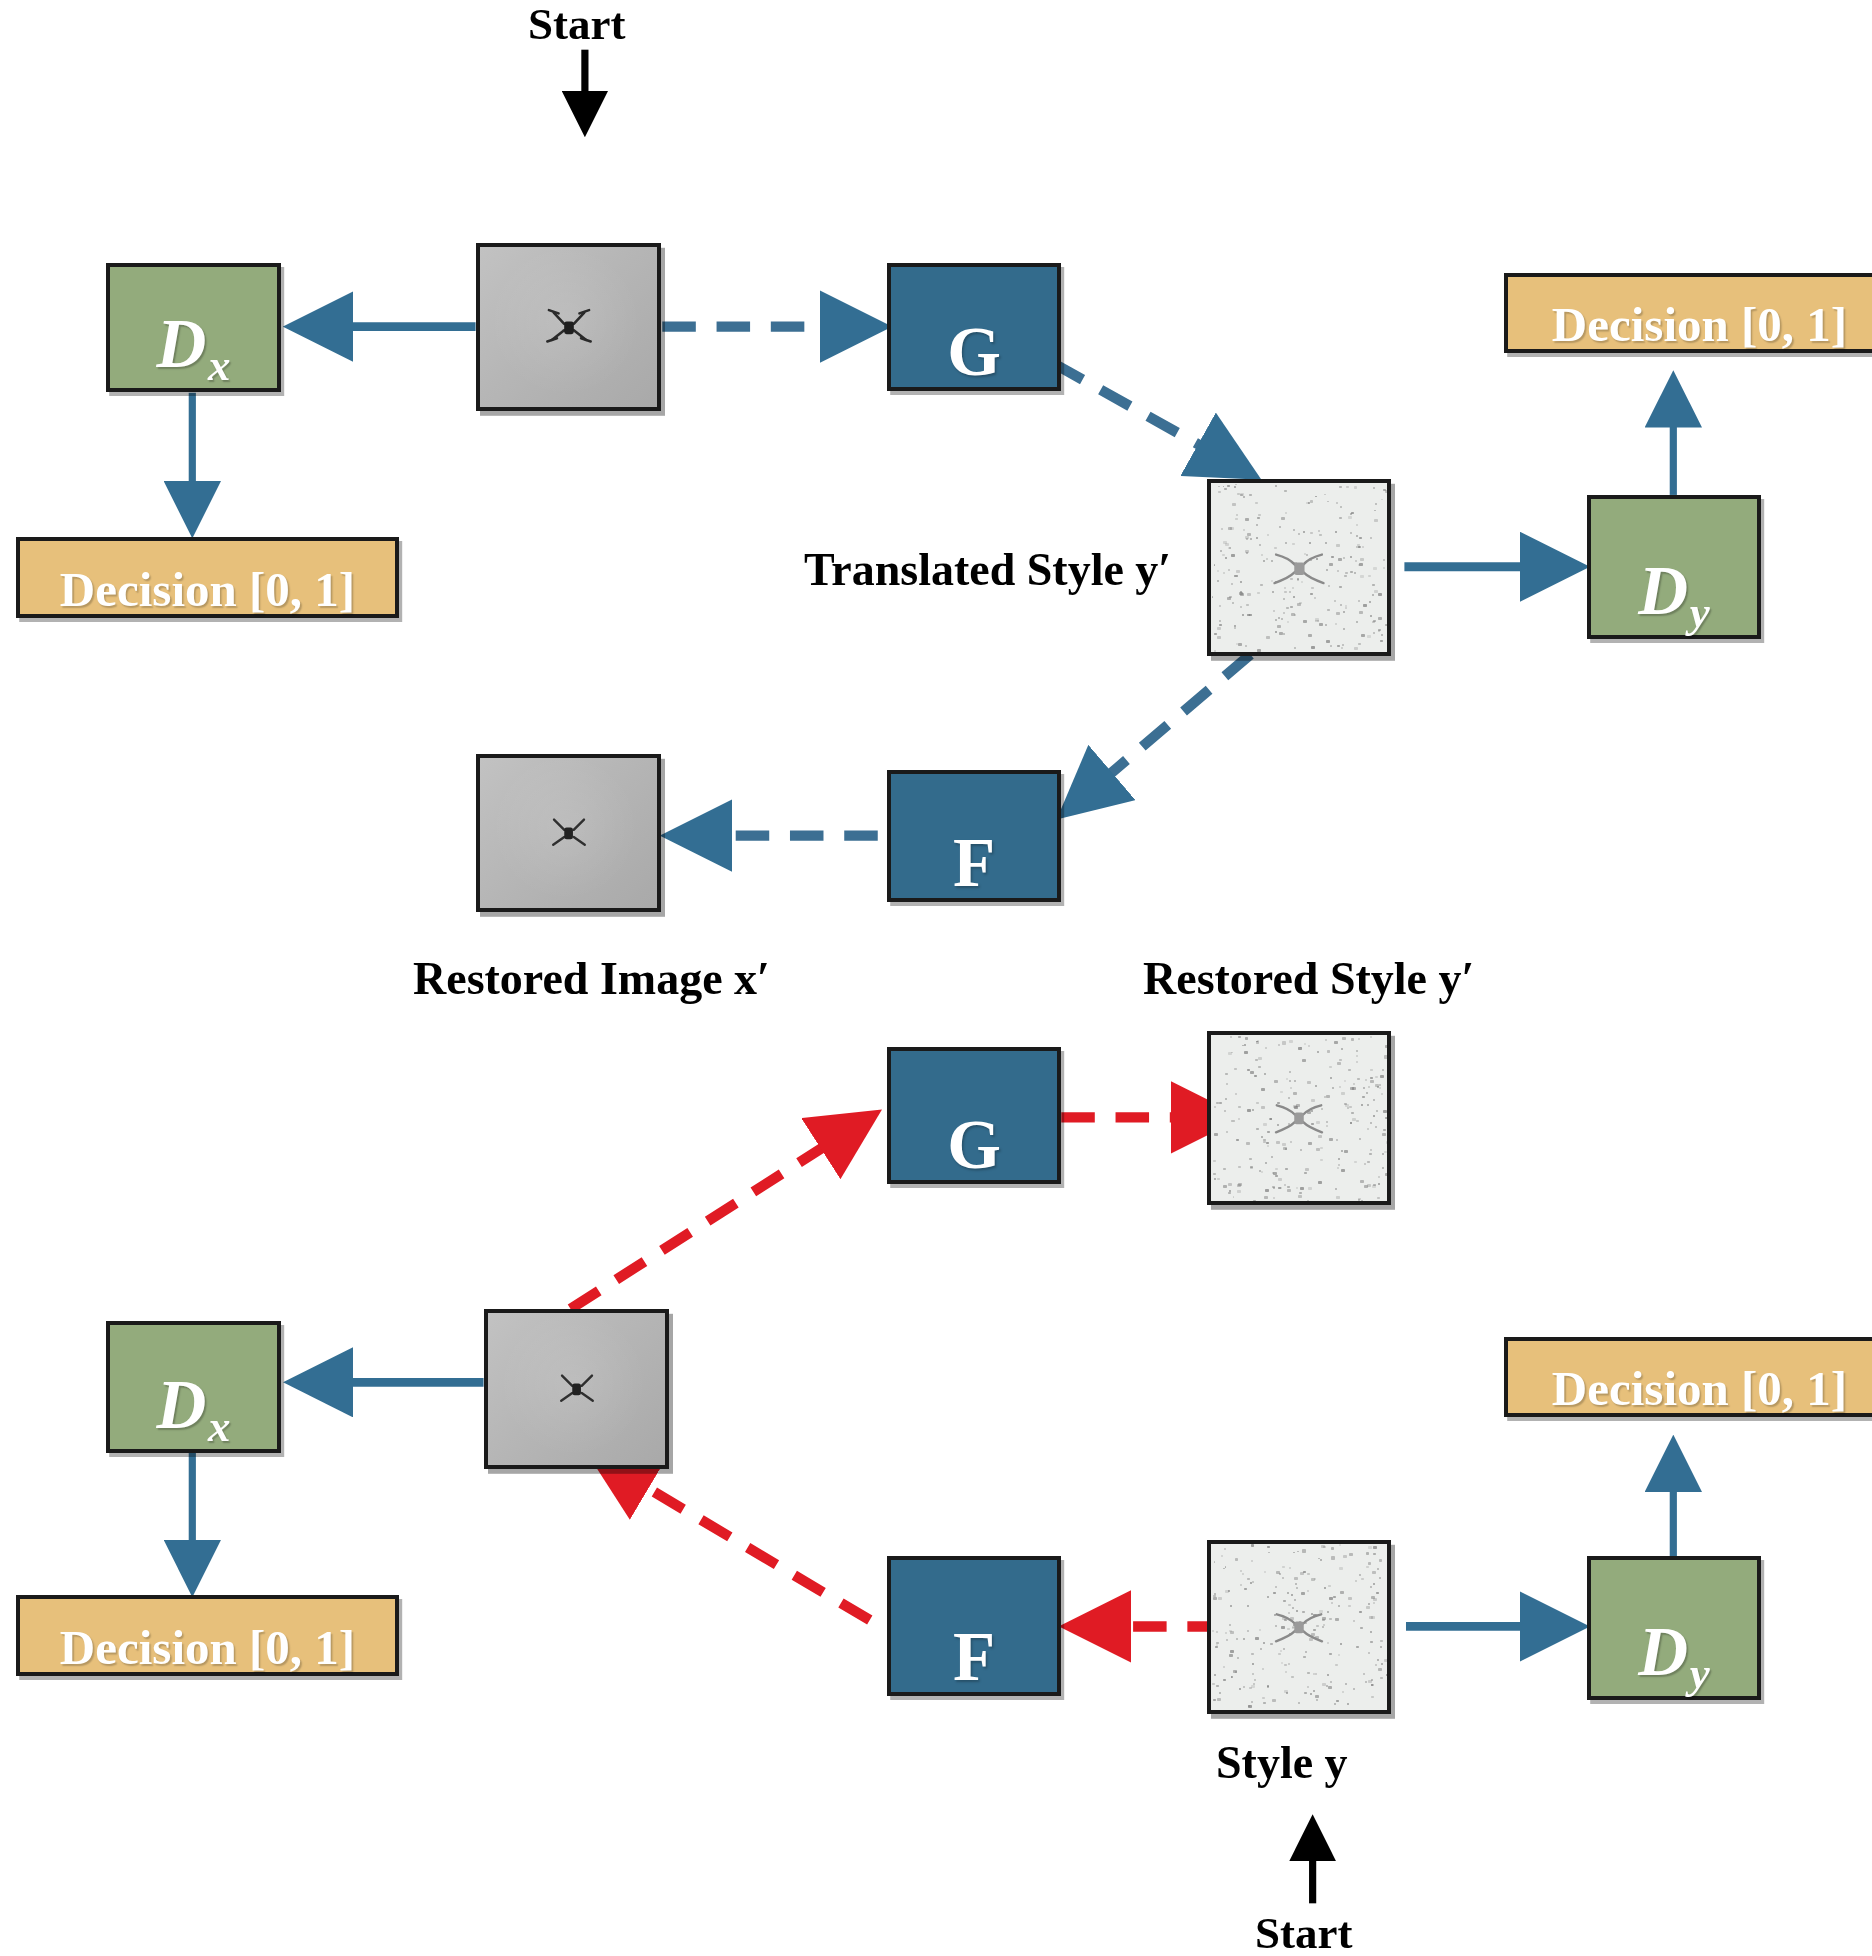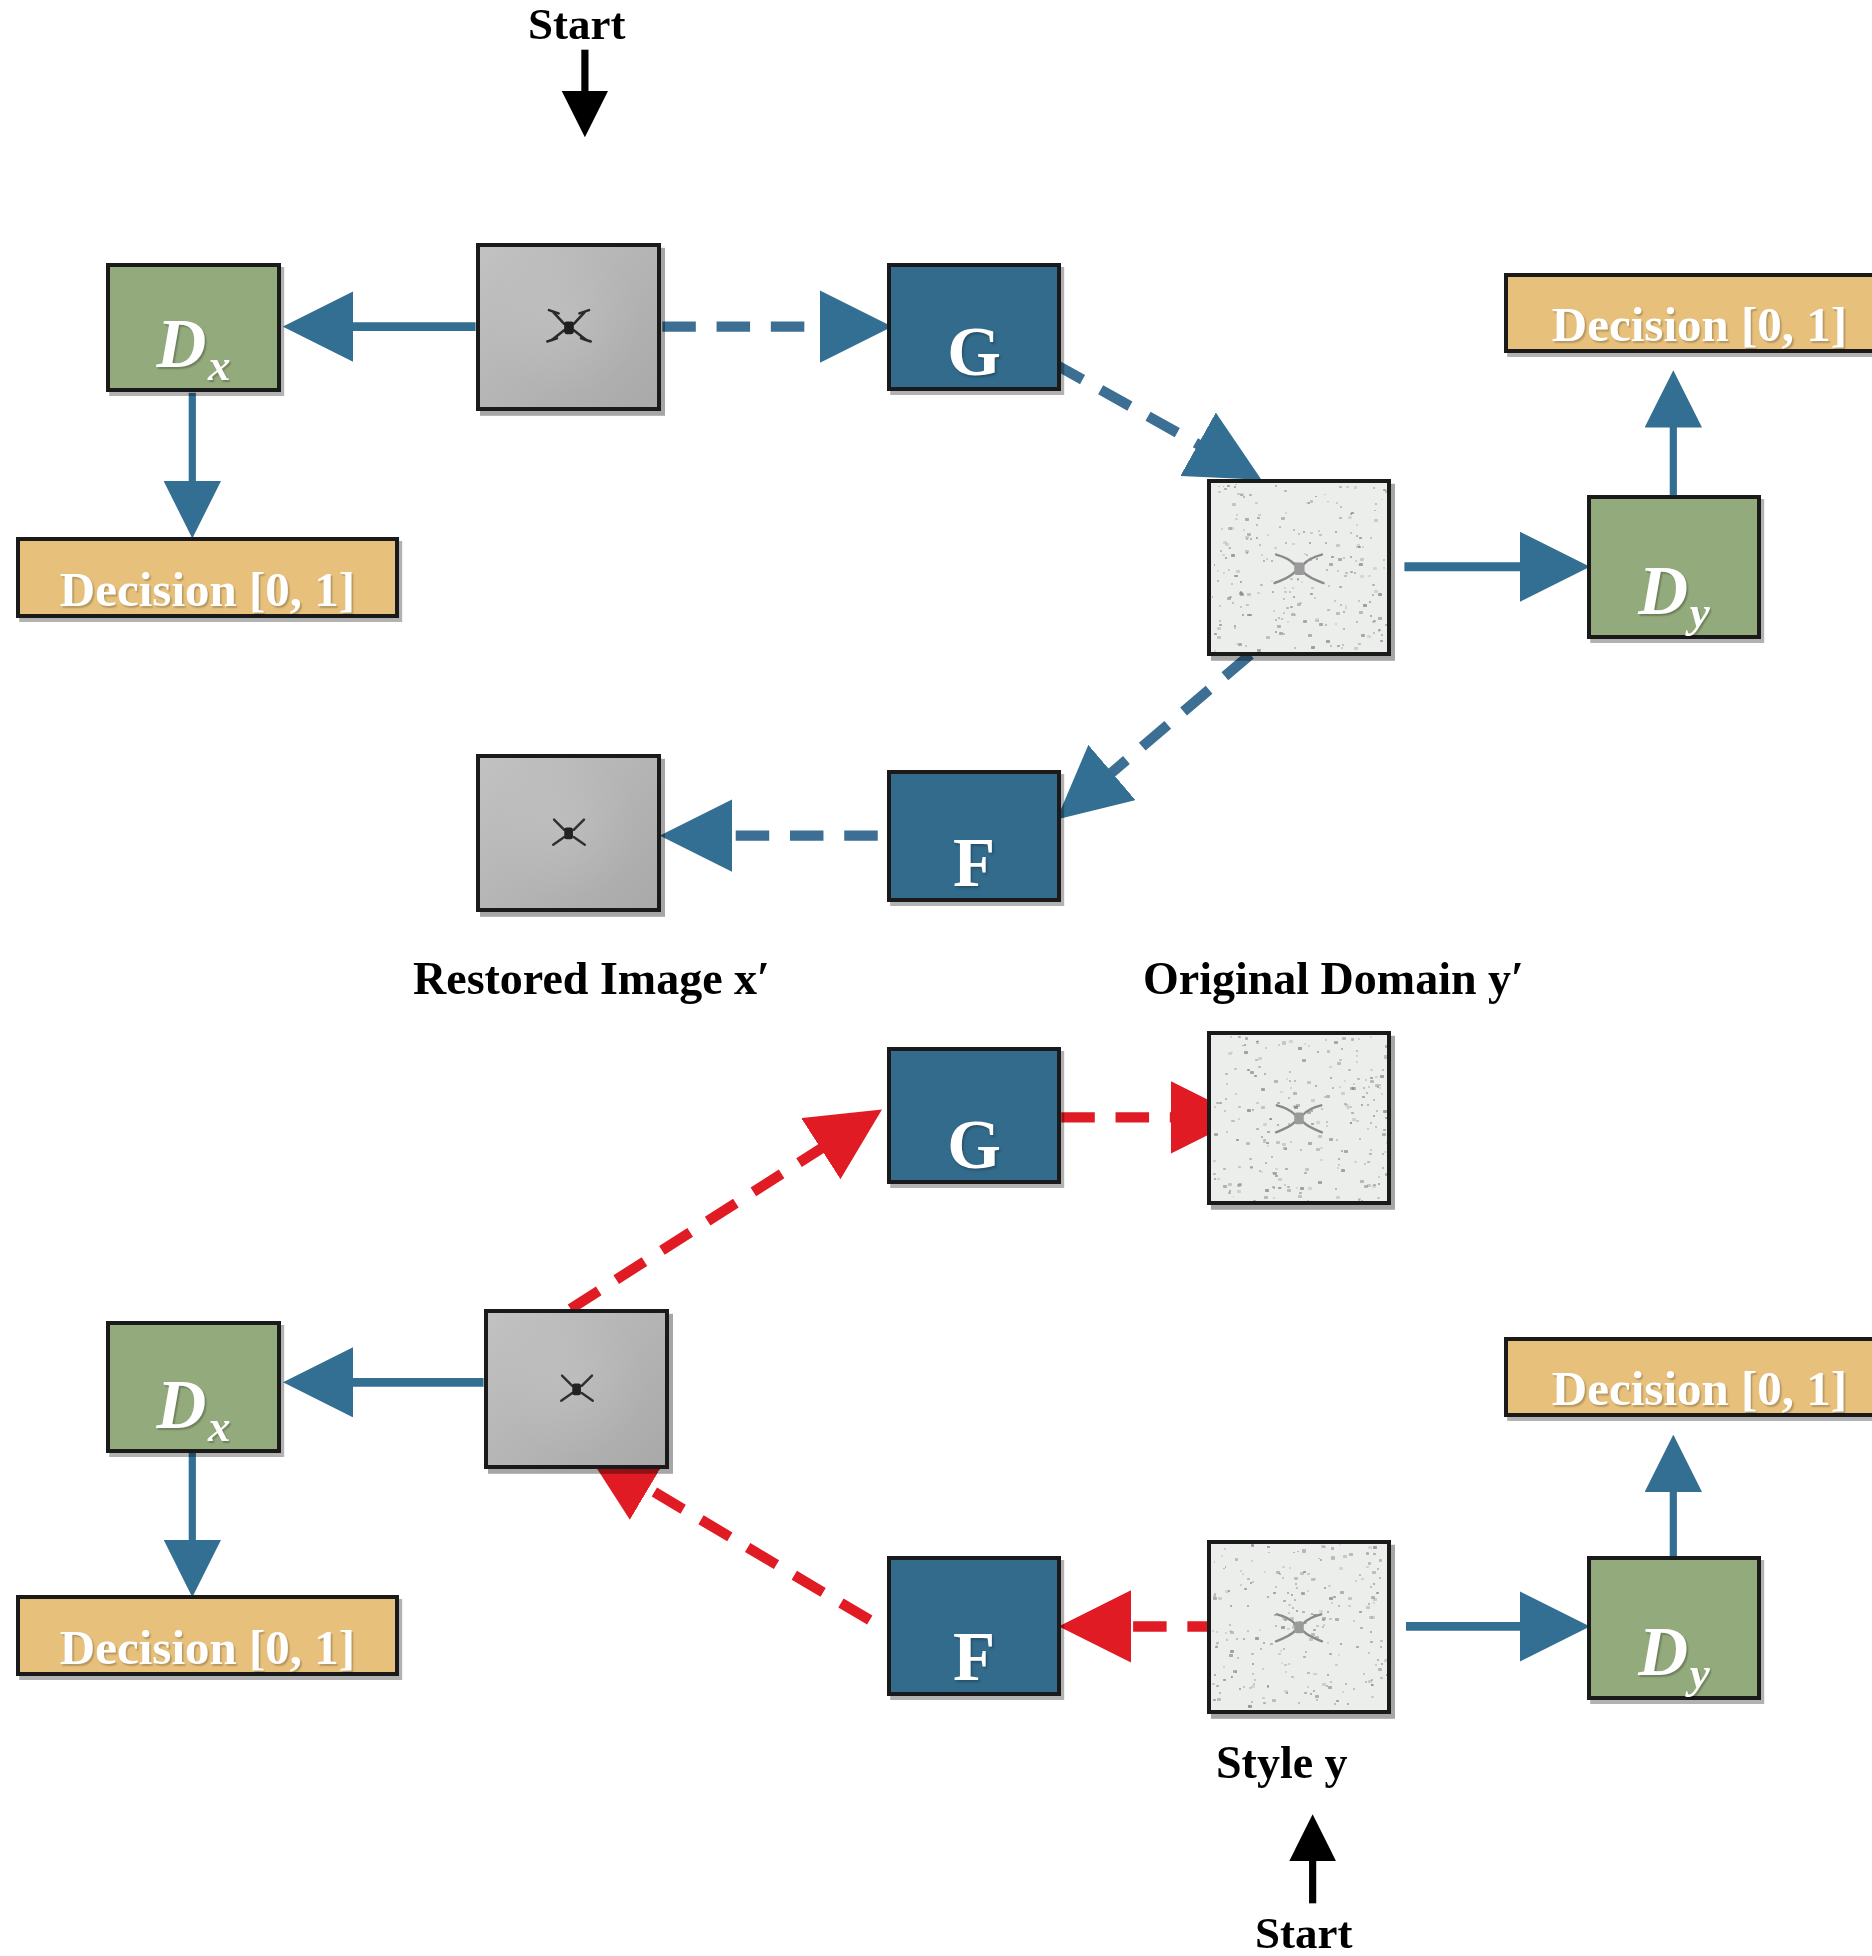--- a/index.html
+++ b/index.html
@@ -185,20 +185,21 @@
   </div>
 
   <div class="node blue" style="left:887px;top:263px;width:174px;height:128px;">
     <span class="letter">G</span>
   </div>
 
   <div class="node tan" style="left:1504px;top:273px;width:391px;height:80px;">
     <span class="decision">Decision [0, 1]</span>
   </div>
 
+  <div class="label big" style="left:804px;top:547px;">Translated Style y′</div>
 
   <div class="thumb noisy" style="left:1207px;top:479px;width:184px;height:177px;">
     <div class="inner">
         <div class="speck" style="width: 1.6px; height: 1.6px; left: 98px; top: 59px; opacity: 0.61;"></div>
         <div class="speck" style="width: 3.2px; height: 2.4px; left: 23.6px; top: 35px; opacity: 0.23;"></div>
         <div class="speck" style="width: 3.2px; height: 2.4px; left: 128px; top: 34px; opacity: 0.43;"></div>
         <div class="speck" style="width: 1.6px; height: 1.6px; left: 3.2px; top: 167px; opacity: 0.26;"></div>
         <div class="speck" style="width: 1.6px; height: 1.6px; left: 163px; top: 26.5px; opacity: 0.44;"></div>
         <div class="speck" style="width: 1.6px; height: 1.6px; left: 167px; top: 147px; opacity: 0.28;"></div>
         <div class="speck" style="width: 3.2px; height: 2.4px; left: 36px; top: 131px; opacity: 0.63;"></div>
@@ -463,21 +464,21 @@
           <path d="M50 9 L37 22"></path>
         <path d="M11 41 L25 31"></path>
           <path d="M51 41 L37 31"></path>
       </g>
       <rect x="25" y="19" width="11" height="15" rx="3" fill="#222222"></rect>
     </svg>
   </div>
 
   <div class="label big" style="left:413px;top:956px;">Restored Image x′</div>
 
-  <div class="label big" style="left:1143px;top:956px;">Original Domain y′</div>
+  <div class="label big" style="left:1143px;top:956px;">Restored Style y′</div>
 
   <div class="node blue" style="left:887px;top:1047px;width:174px;height:137px;">
     <span class="letter">G</span>
   </div>
 
   <div class="thumb noisy" style="left:1207px;top:1031px;width:184px;height:174px;">
     <div class="inner">
         <div class="speck" style="width: 4px; height: 3.2px; left: 94px; top: 133px; opacity: 0.32;"></div>
         <div class="speck" style="width: 4px; height: 3.2px; left: 149px; top: 145px; opacity: 0.44;"></div>
         <div class="speck" style="width: 1.6px; height: 1.6px; left: 156px; top: 69px; opacity: 0.51;"></div>

